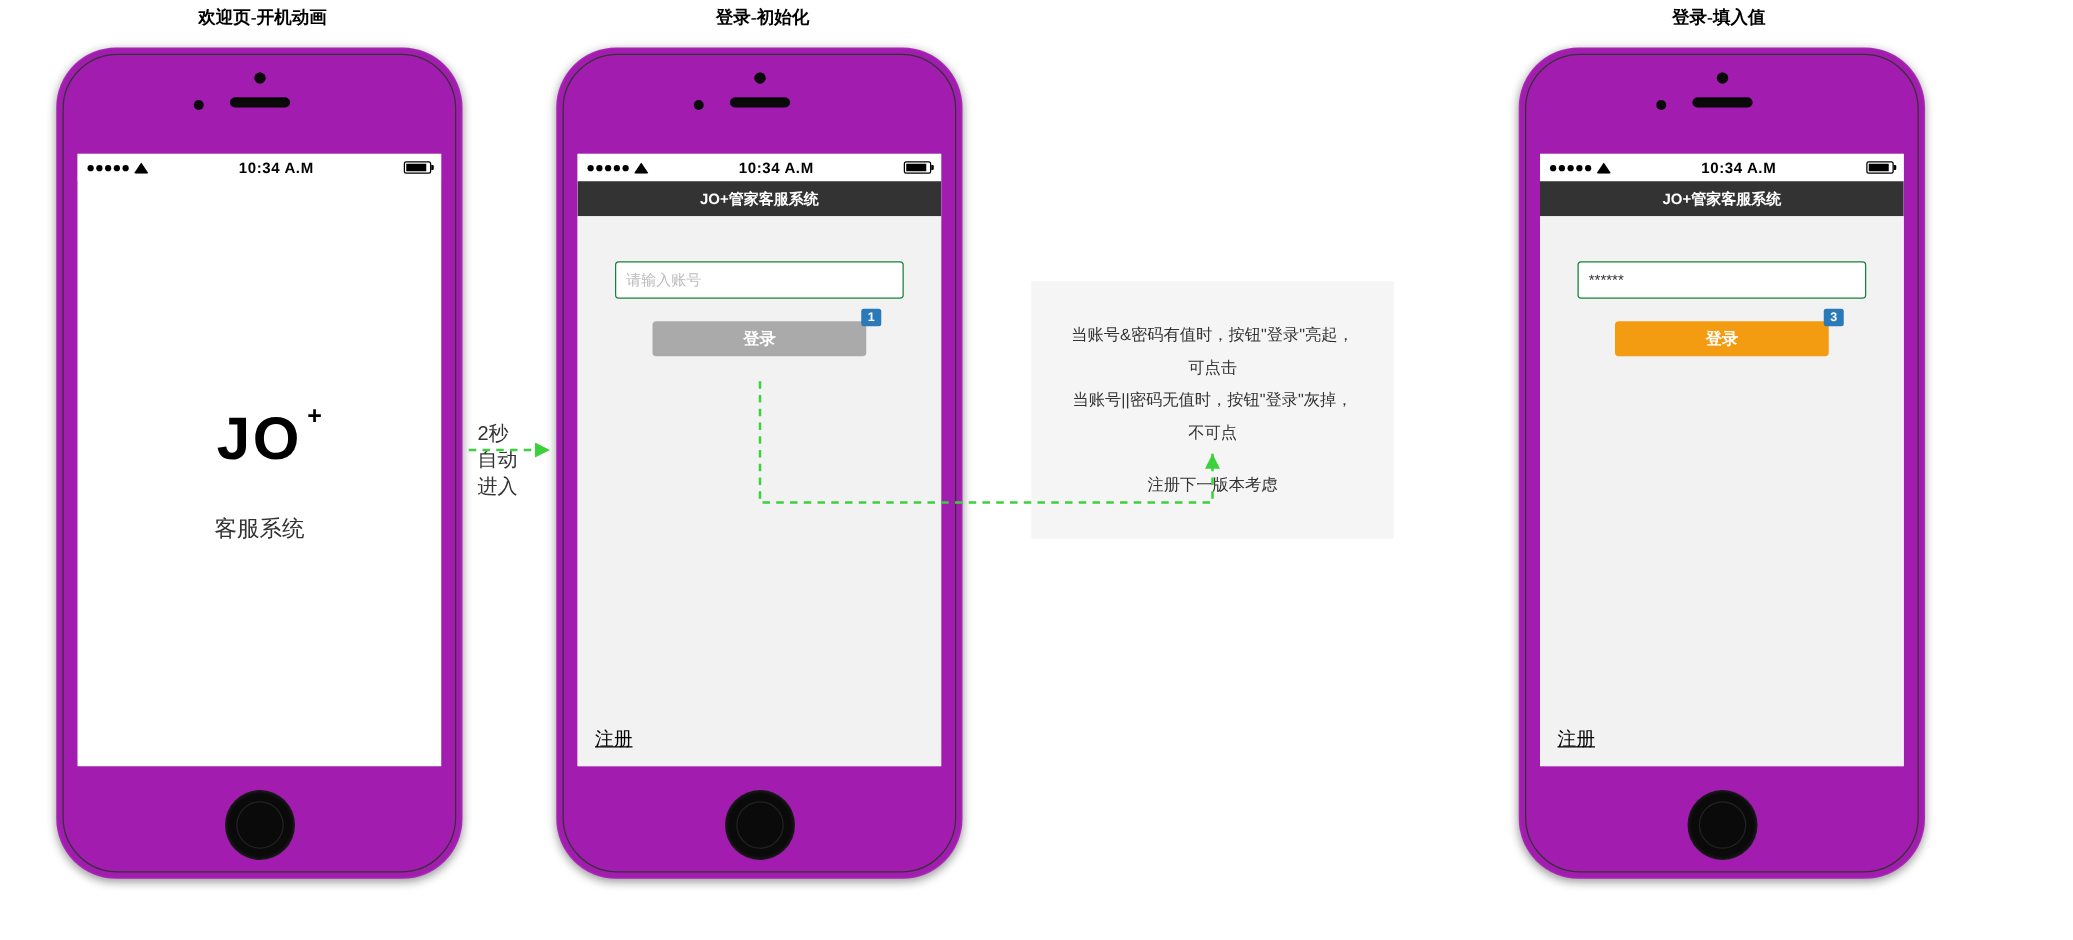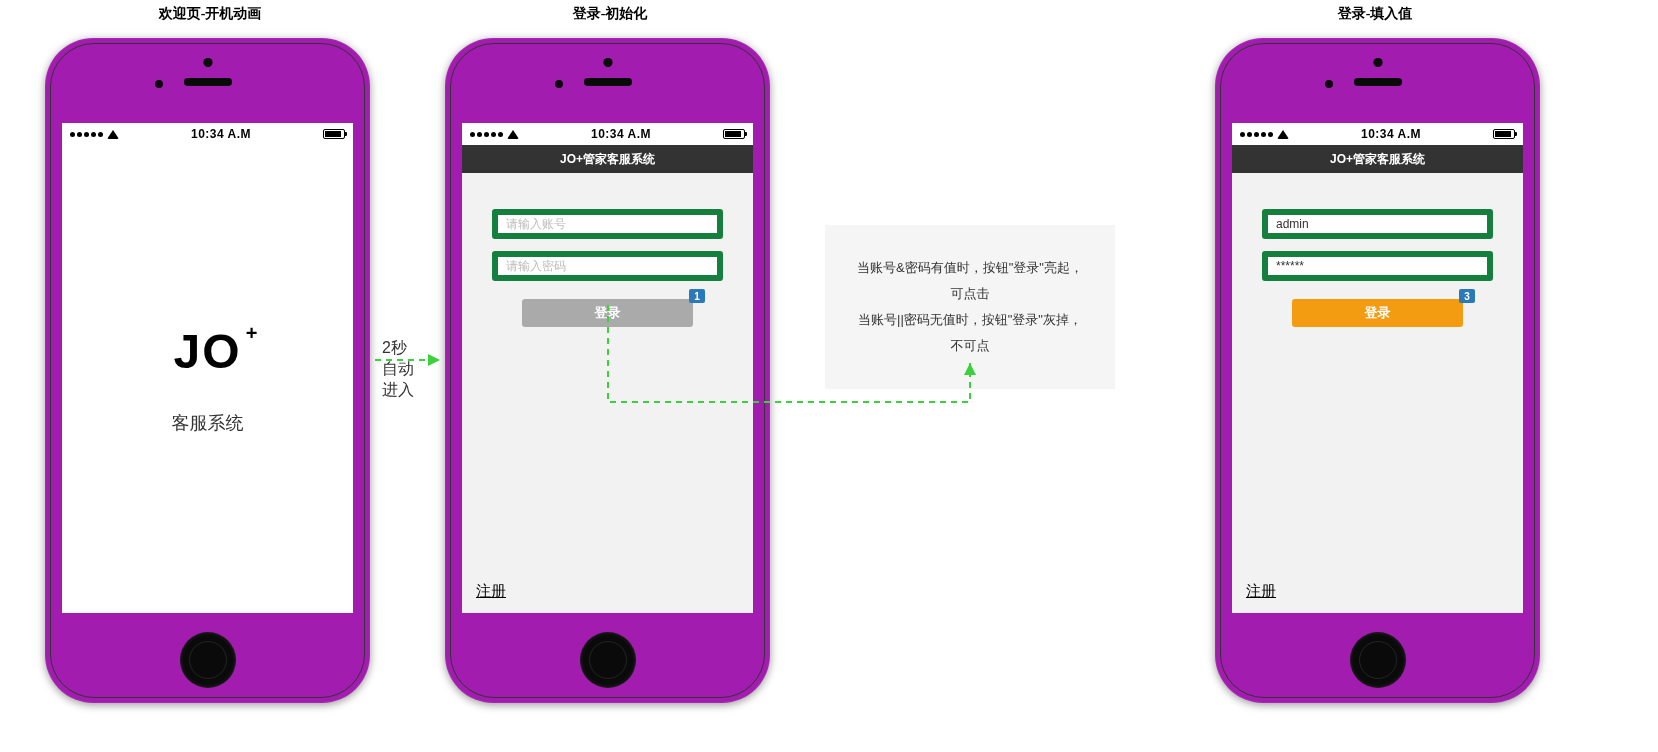--- a/index.html
+++ b/index.html
@@ -188,21 +188,21 @@
   background: #f2f2f2;
   display: flex;
   flex-direction: column;
   padding-top: 30px;
   position: relative;
 }
 .field {
   margin: 6px 30px;
   height: 30px;
   background: #fff;
-  border: 6px solid #15803d;
+  border: 1px solid #15803d;
   border-radius: 3px;
   padding: 0 8px;
   font-size: 12px;
   color: #333;
   display: flex;
   align-items: center;
 }
 .field.placeholder { color: #bbb; }
 
 .btn {
@@ -325,34 +325,34 @@
             <span></span>
           </div>
         <div class="sb-wifi"></div>
       </div>
       <div class="sb-time">10:34 A.M</div>
       <div class="sb-batt"></div>
     </div>
     <div class="app-header">JO+管家客服系统</div>
     <div class="login-body">
       <div class="field placeholder">请输入账号</div>
-      <div class="field placeholder">请输入密码</div>
       <div class="btn gray">
         <span>登录</span>
         <div class="badge">1</div>
       </div>
       <div class="register">注册</div>
     </div>
   </div>
   <div class="home-btn"></div>
 </div>
 
 <div class="note" style="left:825px; top:225px; width:290px;">
   <div>当账号&amp;密码有值时，按钮"登录"亮起，可点击</div>
   <div>当账号||密码无值时，按钮"登录"灰掉，不可点</div>
+  <div style="margin-top:16px;">注册下一版本考虑</div>
 </div>
 
 <div class="phone" style="left:1215px; top:38px;">
   <div class="camera"></div>
   <div class="sensor"></div>
   <div class="speaker"></div>
   <div class="screen">
     <div class="statusbar">
       <div class="sb-left">
         <div class="sb-dots">
@@ -362,21 +362,20 @@
             <span></span>
             <span></span>
           </div>
         <div class="sb-wifi"></div>
       </div>
       <div class="sb-time">10:34 A.M</div>
       <div class="sb-batt"></div>
     </div>
     <div class="app-header">JO+管家客服系统</div>
     <div class="login-body">
-      <div class="field">admin</div>
       <div class="field">******</div>
       <div class="btn orange">
         <span>登录</span>
         <div class="badge">3</div>
       </div>
       <div class="register">注册</div>
     </div>
   </div>
   <div class="home-btn"></div>
 </div>

